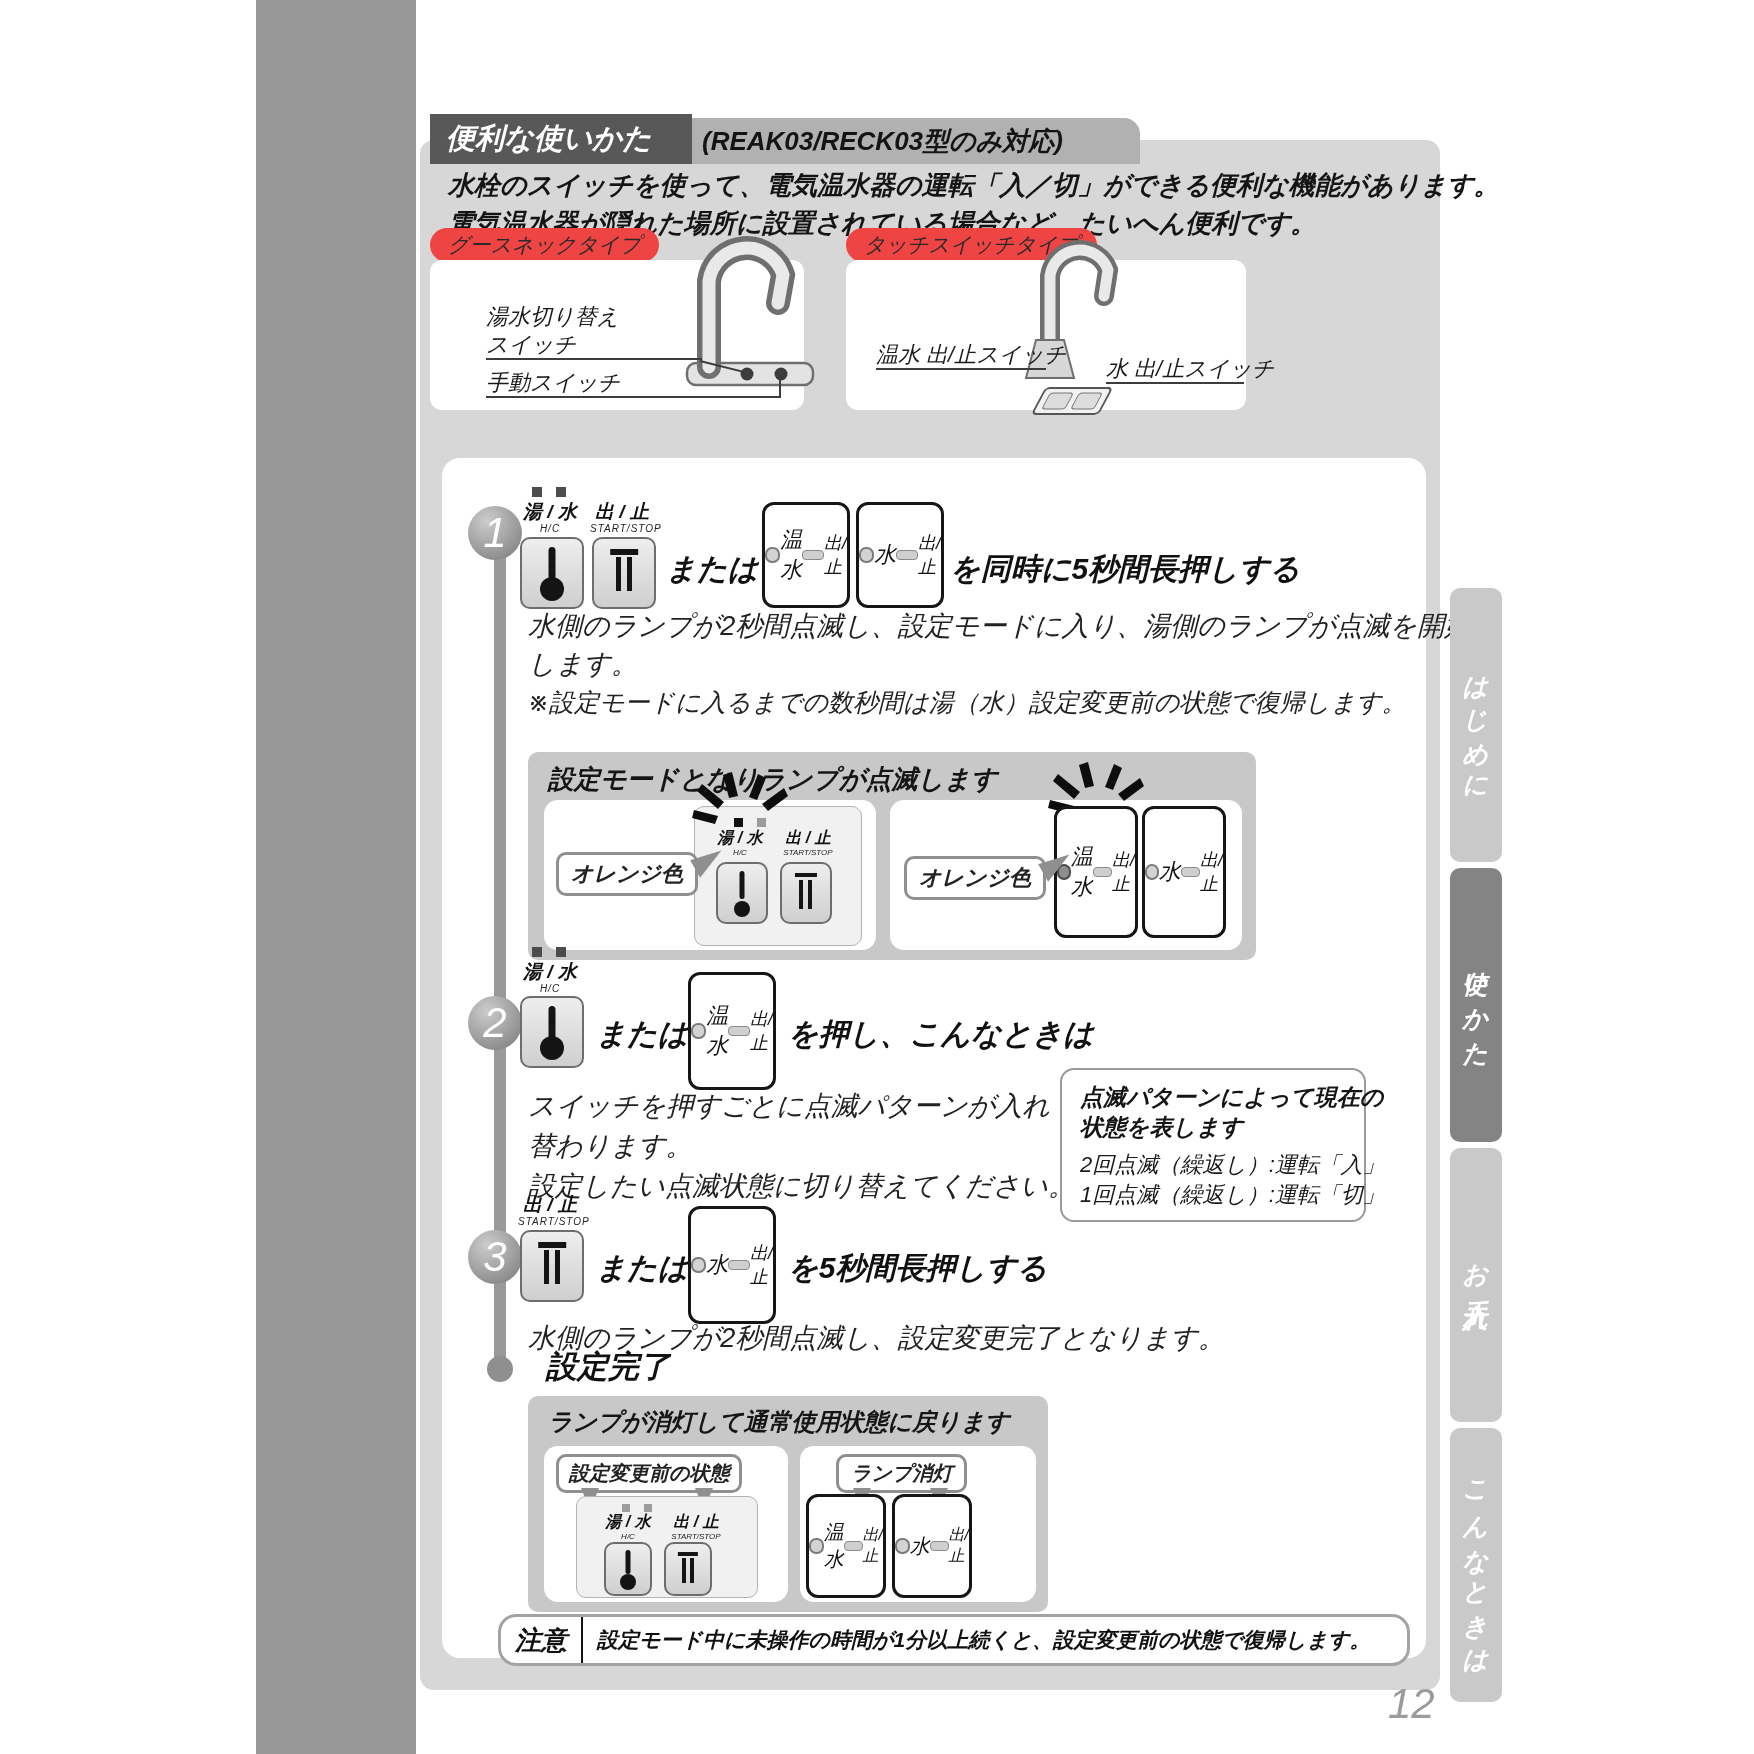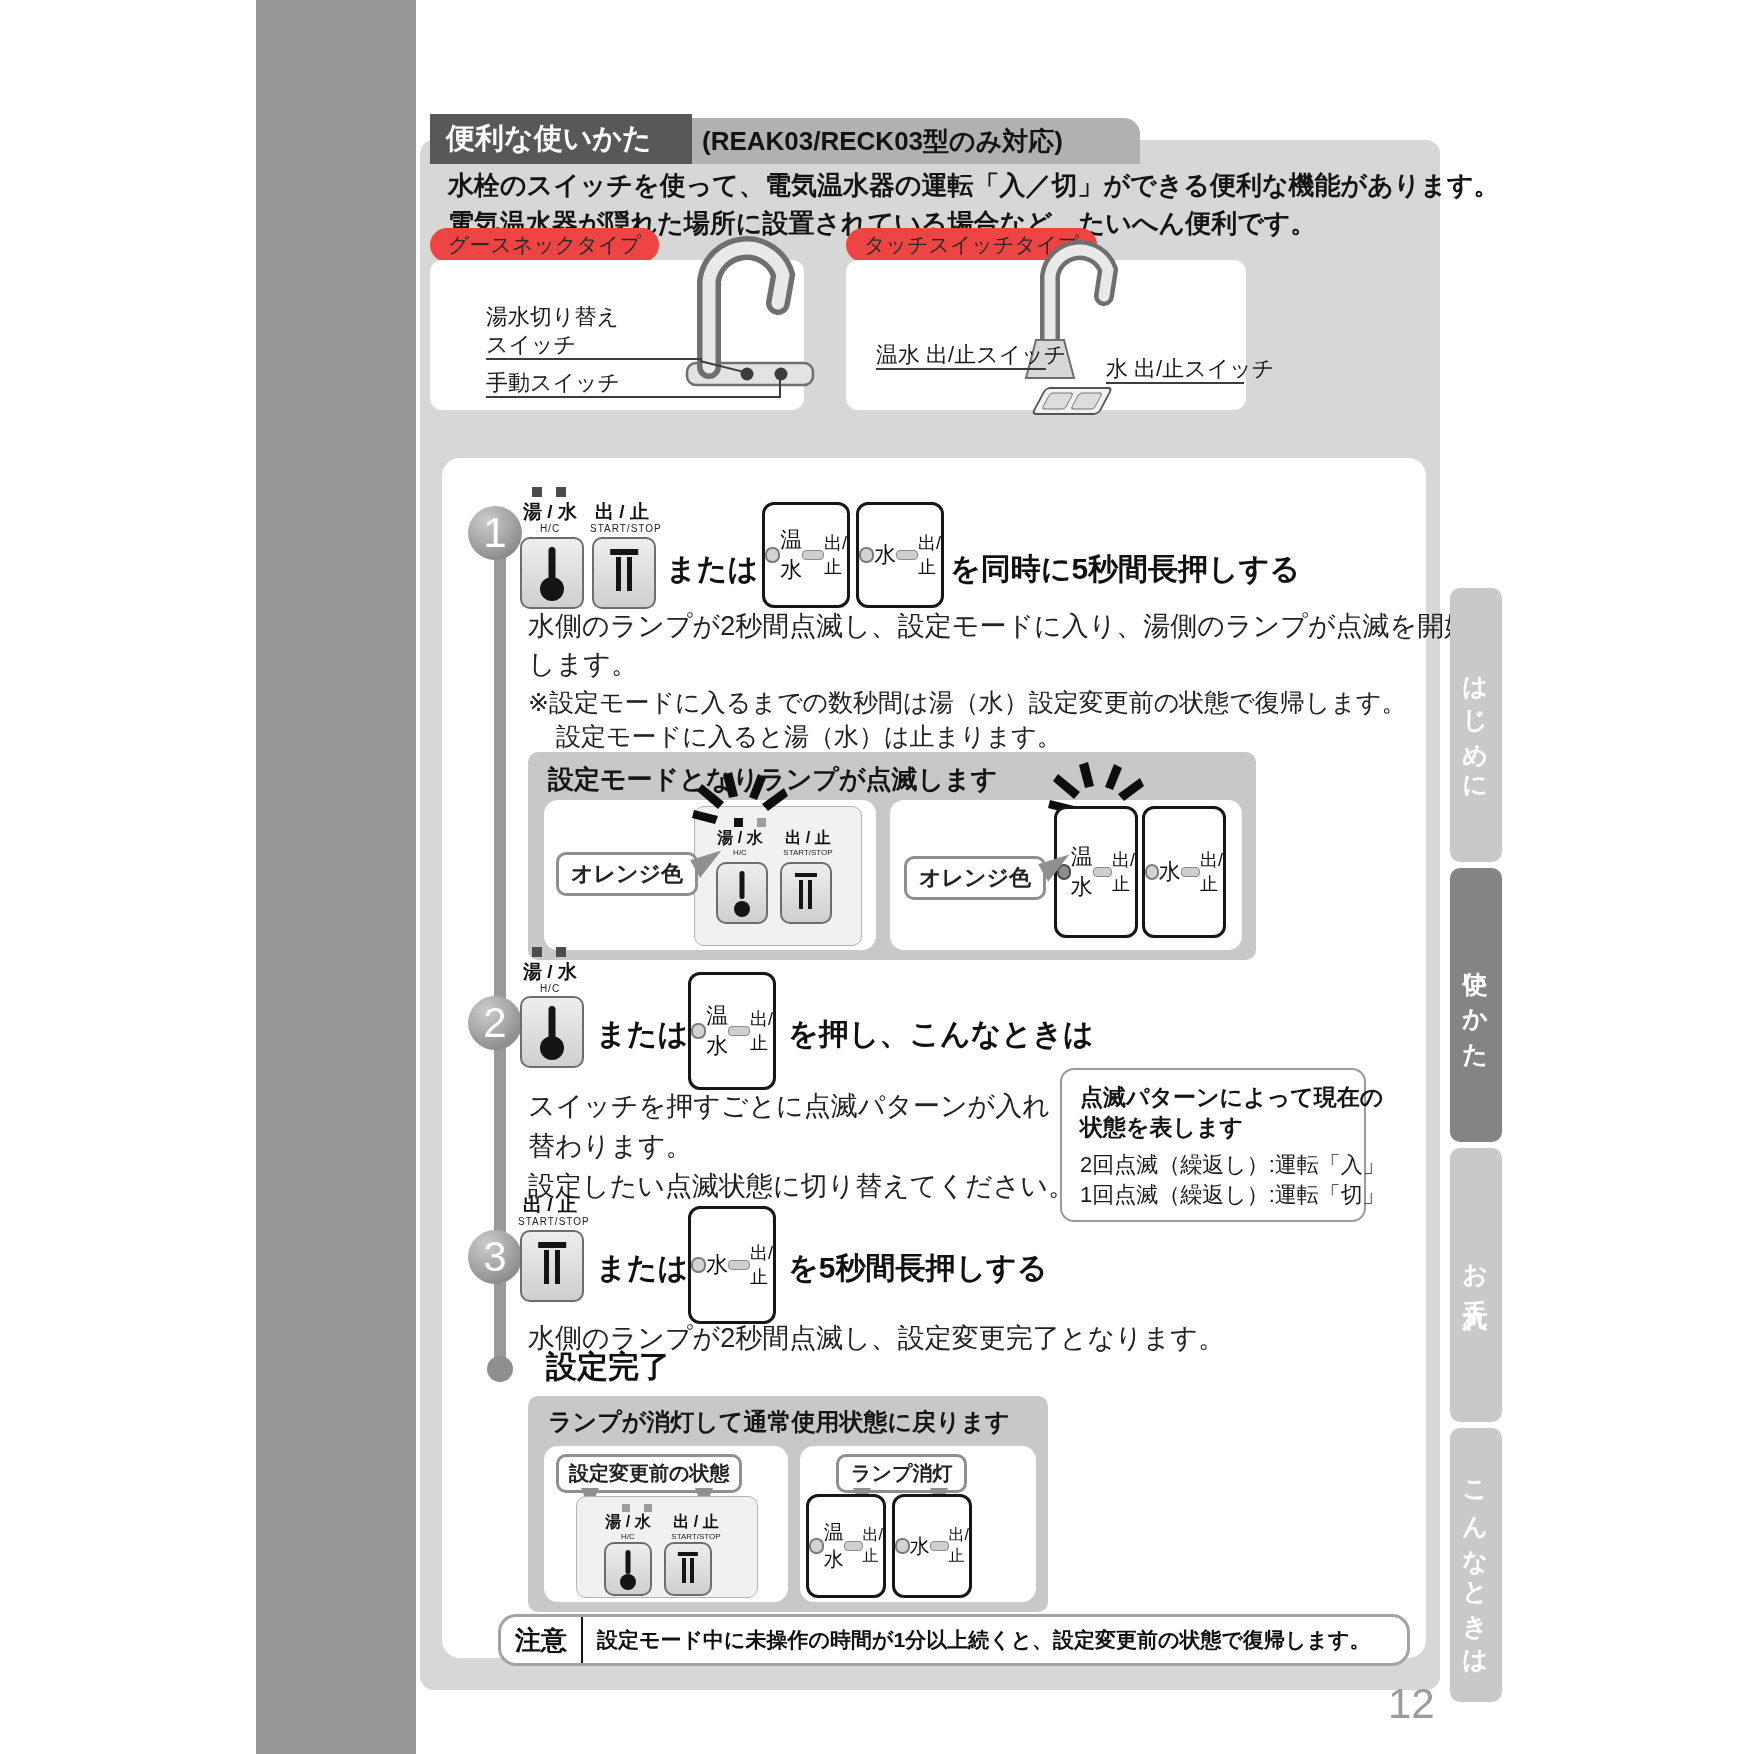--- a/index.html
+++ b/index.html
@@ -1,17 +1,17 @@
 <!DOCTYPE html>
 <html><head>
 <meta charset="utf-8">
 <style>
   html,body{margin:0;padding:0;background:#fff;}
   #page{position:relative;width:1754px;height:1754px;background:#fff;overflow:hidden;
-        font-family:"Liberation Sans","DejaVu Sans",sans-serif;color:#1c1c1c;}
+        font-family:"Liberation Sans","DejaVu Sans",sans-serif;color:#1c1c1c;font-style:italic;}
   .abs{position:absolute;}
   
   .leftbar{left:256px;top:0;width:160px;height:1754px;background:#989898;}
   .graypanel{left:420px;top:140px;width:1020px;height:1550px;background:#d7d7d7;border-radius:14px;}
   .whitepanel{left:442px;top:458px;width:984px;height:1200px;background:#fff;border-radius:18px;}
   
   .hdr-dark{left:430px;top:114px;width:262px;height:50px;background:#585858;color:#fff;
             font-size:29px;font-weight:700;display:flex;align-items:center;padding-left:16px;box-sizing:border-box;}
   .hdr-sub{left:692px;top:118px;width:448px;height:46px;background:#b1b1b1;color:#141414;
            font-size:26px;font-weight:700;display:flex;align-items:center;padding-left:10px;
@@ -168,21 +168,20 @@
     <div class="tlamp"></div>
     <div class="ttop">水</div>
     <div class="tbar"></div>
     <div class="tbot">出/止</div>
   </div>
   <div class="abs act" style="left:950px;top:549px;">を同時に5秒間長押しする</div>
 
   <div class="abs body27" style="left:528px;top:606px;">水側のランプが2秒間点滅し、設定モードに入り、湯側のランプが点滅を開始</div>
   <div class="abs body27" style="left:528px;top:644px;">します。</div>
   <div class="abs note25" style="left:528px;top:684px;">※設定モードに入るまでの数秒間は湯（水）設定変更前の状態で復帰します。</div>
-  <div class="abs note25" style="left:556px;top:718px;">設定モードに入ると湯（水）は止まります。</div>
 
   <div class="abs graybox" style="left:528px;top:752px;width:728px;height:208px;"></div>
   <div class="abs boxtitle" style="left:548px;top:762px;font-size:26px;">設定モードとなりランプが点滅します</div>
   <div class="whitep" style="left:544px;top:800px;width:332px;height:150px;"></div>
   <div class="whitep" style="left:890px;top:800px;width:352px;height:150px;"></div>
 
   <div class="minipanel" style="left:694px;top:806px;width:166px;height:138px;"></div>
   <div class="abs lampsq" style="left:734px;top:818px;width:9px;height:9px;background:#111;"></div>
   <div class="abs lampsq off" style="left:757px;top:818px;width:9px;height:9px;"></div>
   <svg class="abs" style="left:692px;top:772px;width:96px;height:52px;" viewBox="0 0 96 52">

